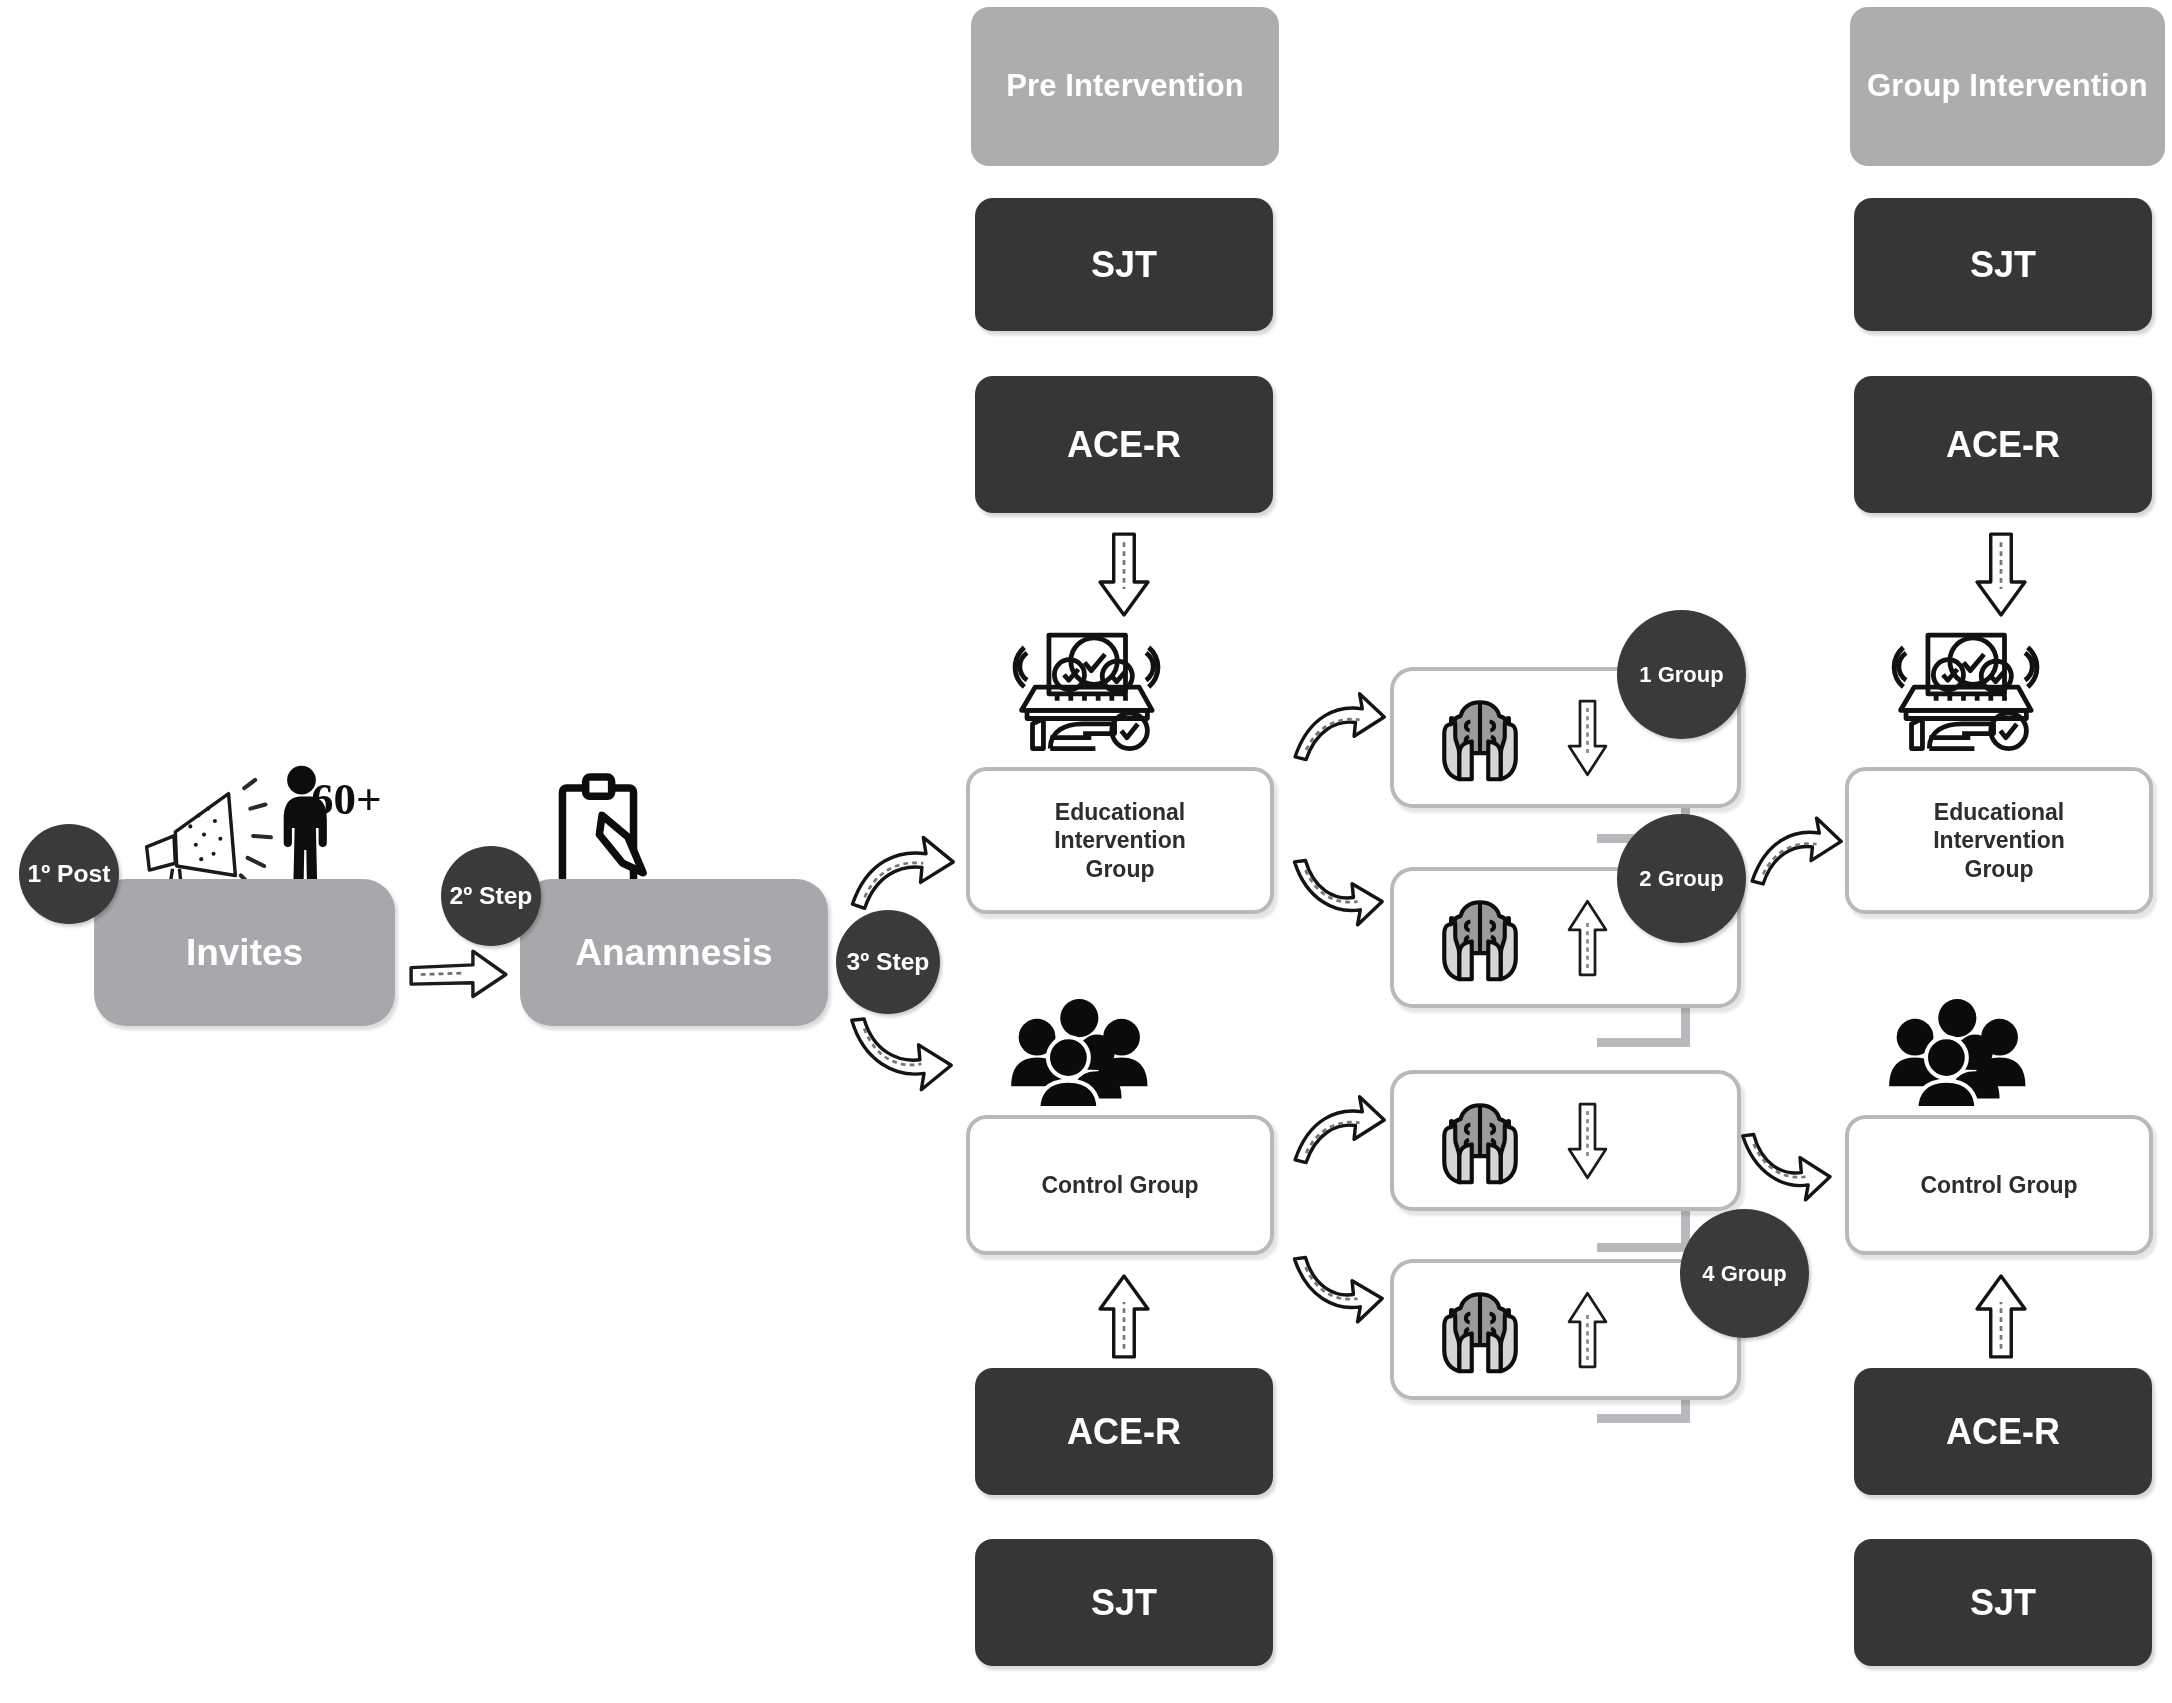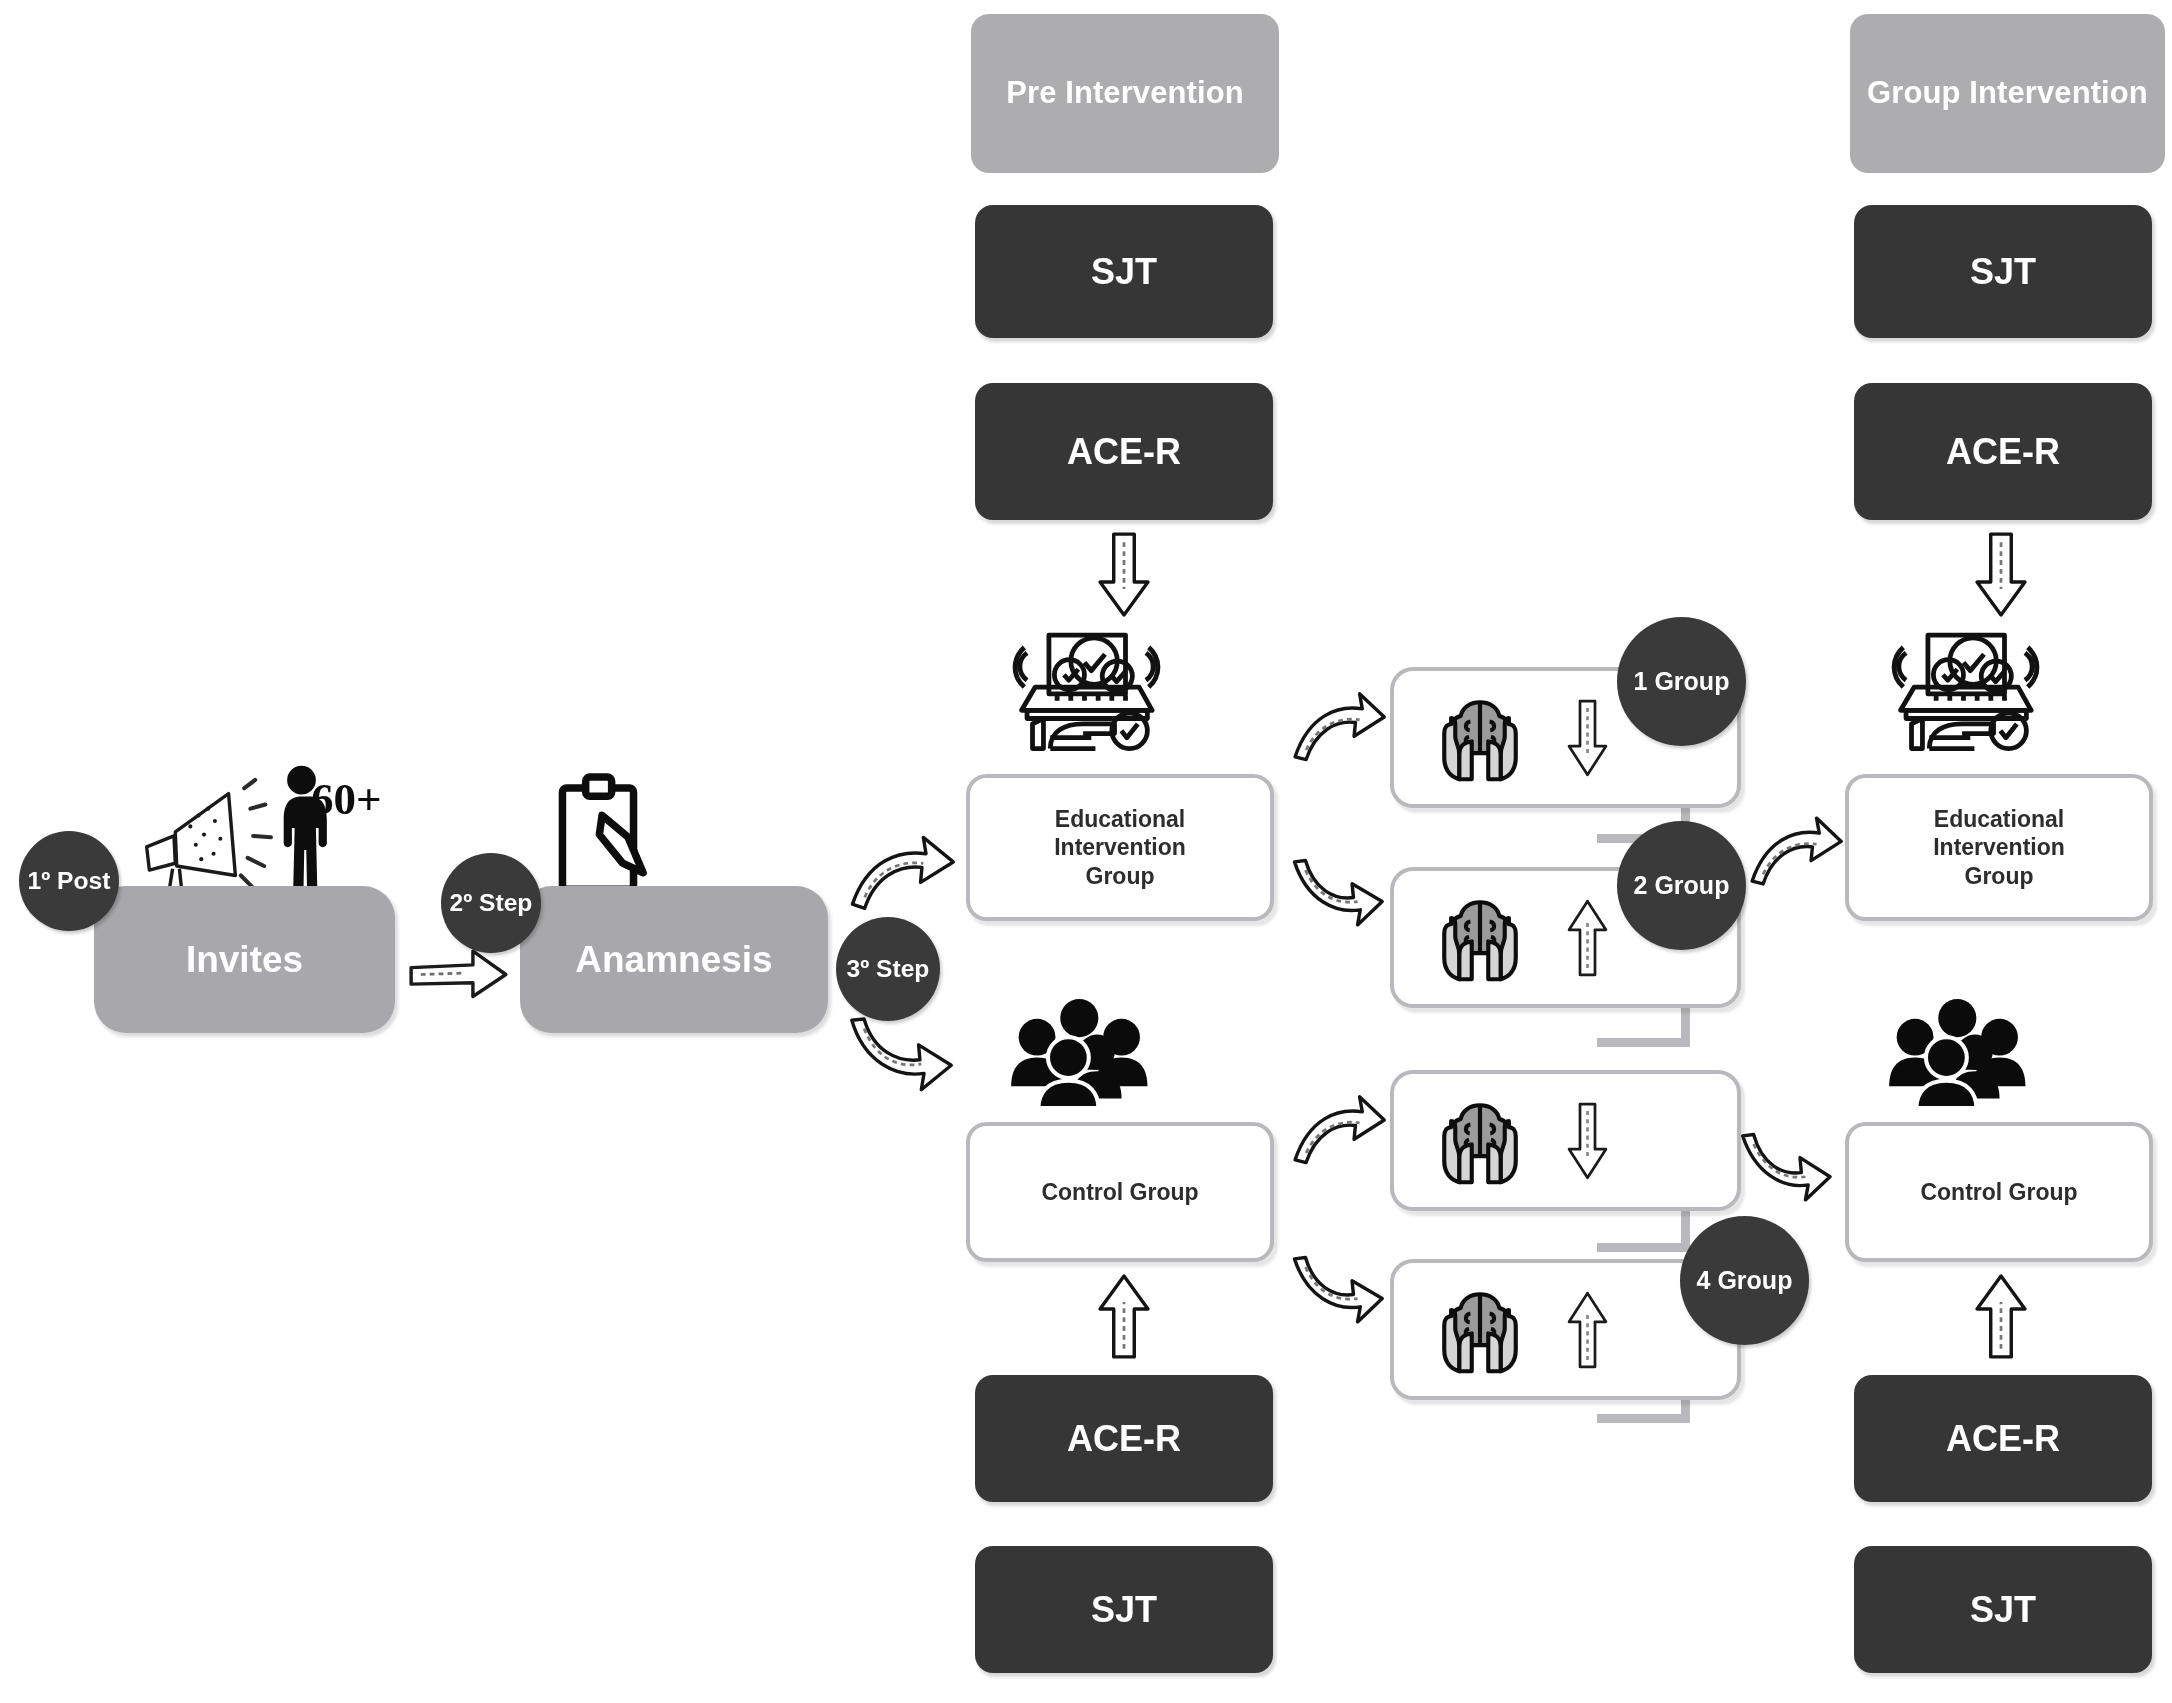--- a/index.html
+++ b/index.html
@@ -1,19 +1,19 @@
 <!DOCTYPE html>
 <html style="font-size:11px"><head>
 <meta charset="utf-8">
 <style>
   html,body{margin:0;padding:0;background:#ffffff;}
   body{font-family:"Liberation Sans", sans-serif;}
   #canvas{position:relative;width:2172px;height:1703px;background:#fff;overflow:hidden;}
 
-  .node{position:absolute;box-sizing:border-box;display:flex;align-items:center;justify-content:center;text-align:center;margin-top:7px;}
+  .node{position:absolute;box-sizing:border-box;display:flex;align-items:center;justify-content:center;text-align:center;}
 
   
   .pill-head{
     background:#adadb0;color:#ffffff;border-radius:18px;
     font-weight:bold;font-size:31px;letter-spacing:0.1px;
   }
 
   
   .box-dark{
     background:#363636;color:#ffffff;border-radius:18px;
@@ -43,21 +43,21 @@
     padding-left:42px;
   }
 
   
   .circle{
     background:#3a3a3a;color:#fff;border-radius:50%;
     display:flex;align-items:center;justify-content:center;
     font-weight:bold;font-size:24.6px;text-align:center;
     box-shadow:2.1px 2.7px 3.4px rgba(0,0,0,.2);
   }
-  .circle.group{font-size:25px;}
+  .circle.group{font-size:22px;}
 
   
   .rail{position:absolute;background:#b9b9bd;}
 
   svg{display:block;overflow:visible;}
   .ico{position:absolute;}
 </style>
 </head>
 <body>
 

